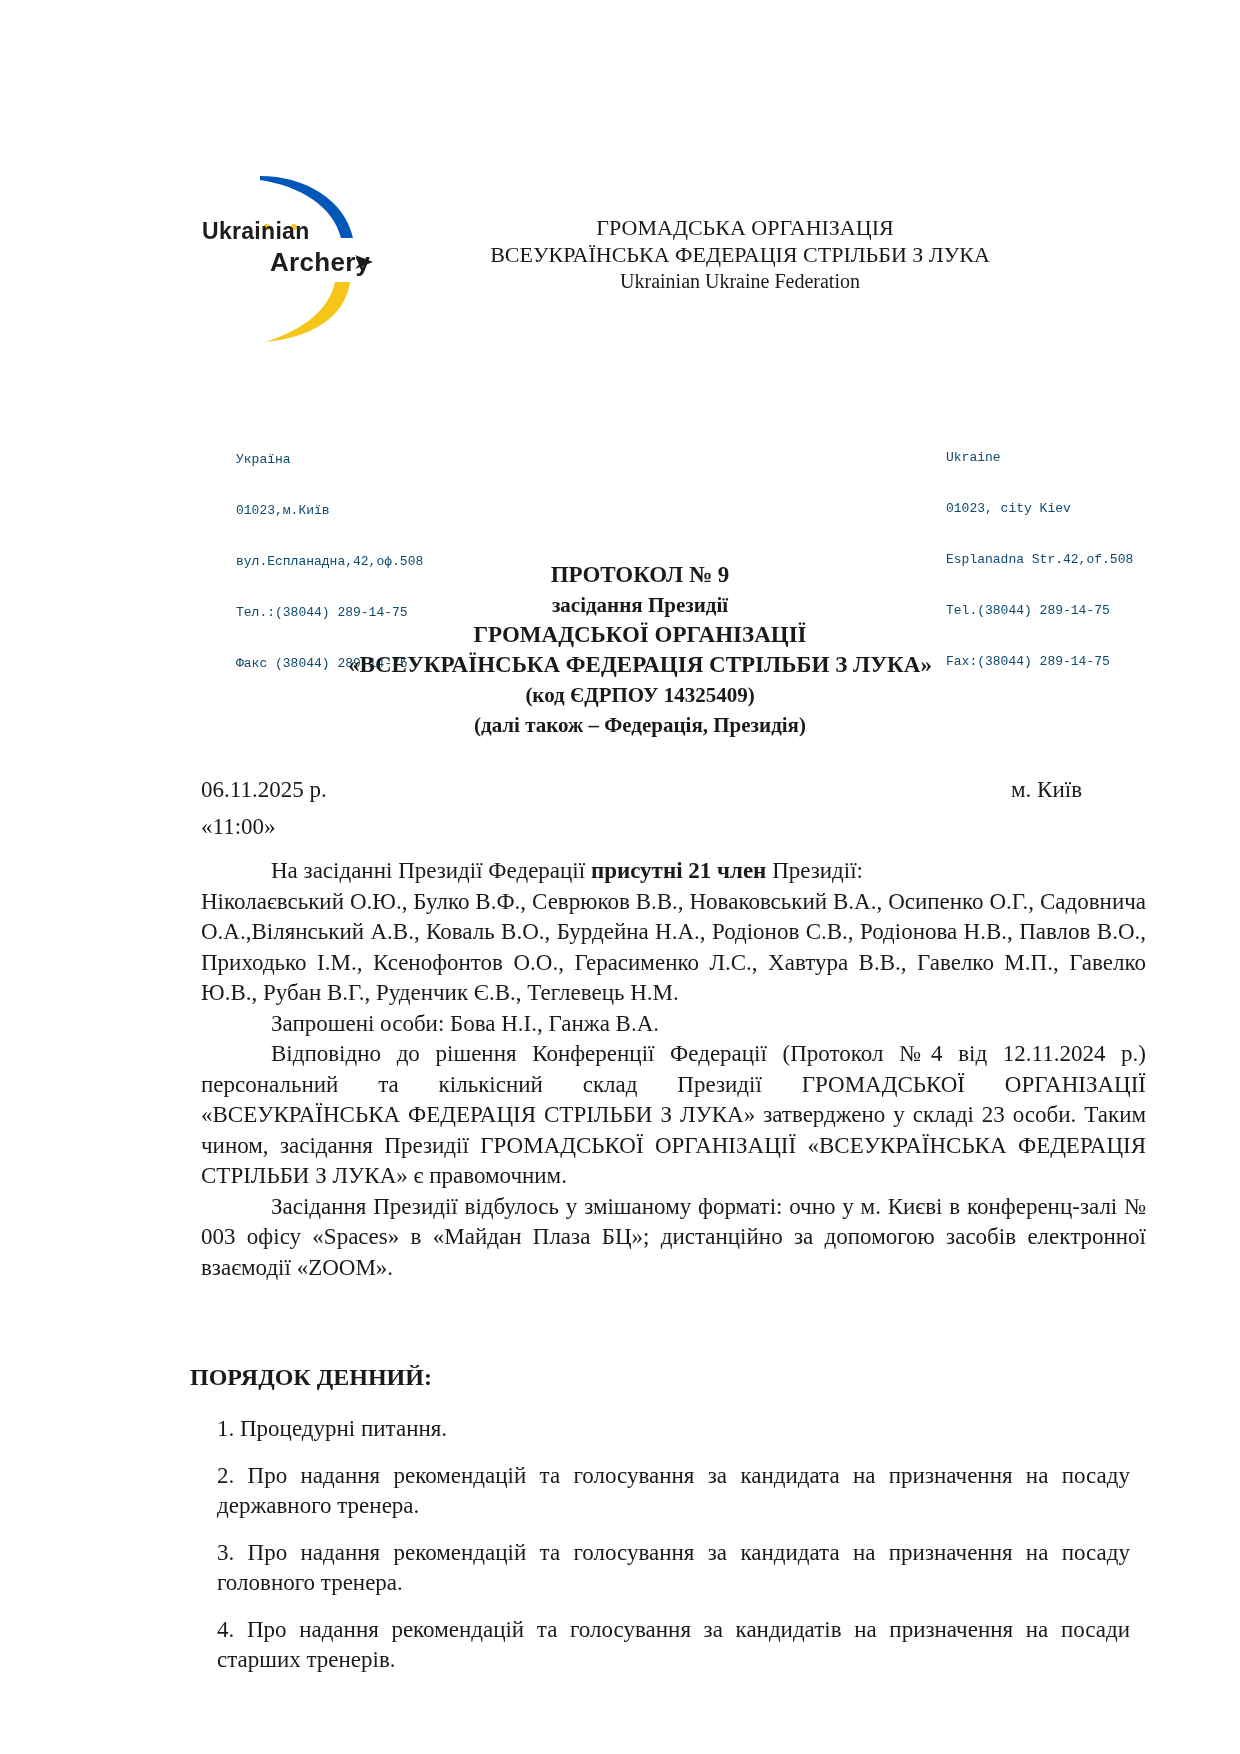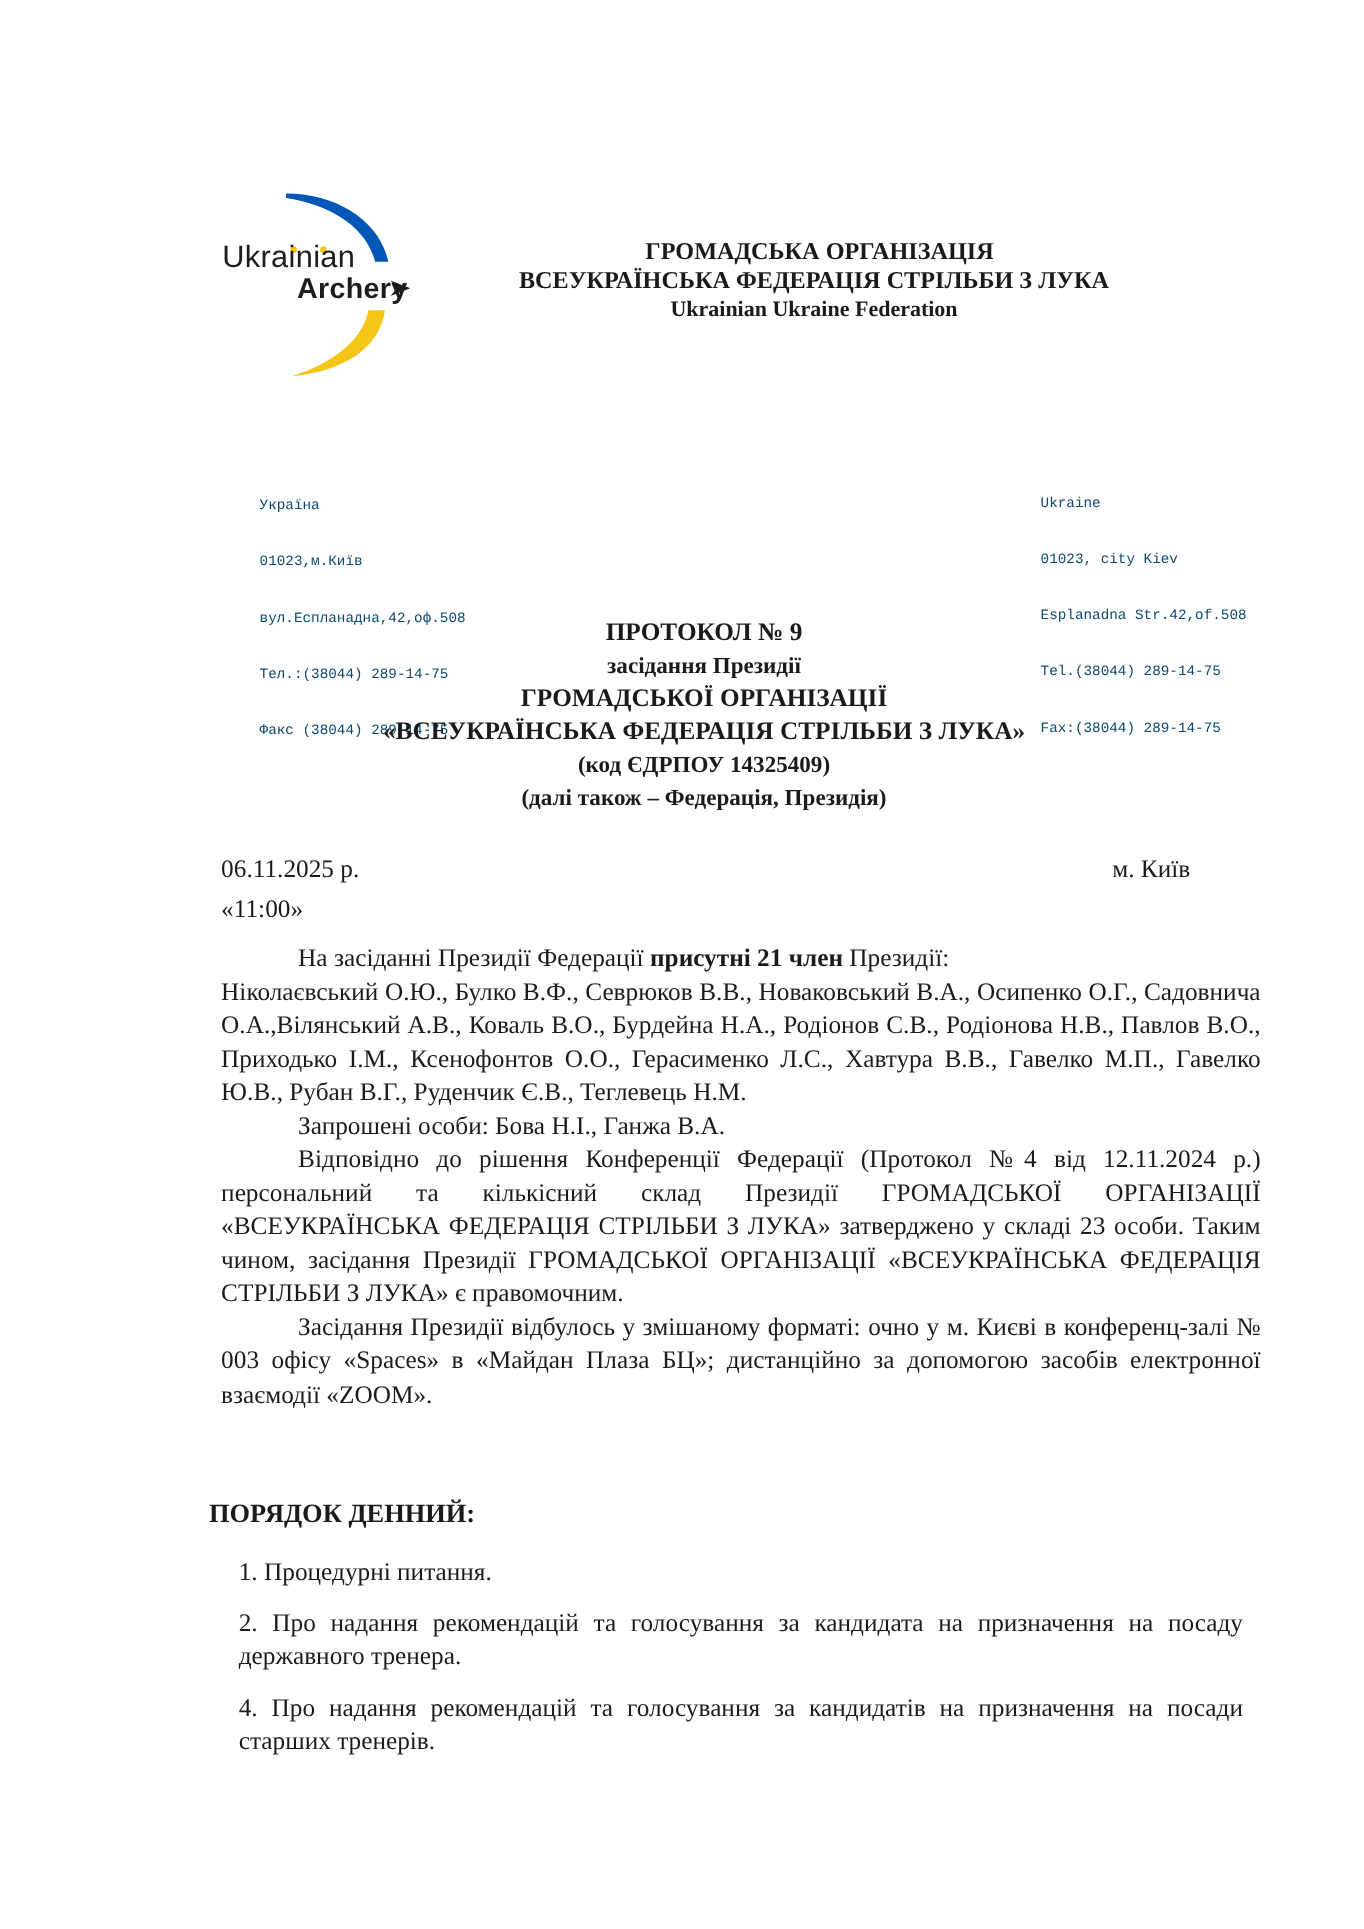--- a/index.html
+++ b/index.html
@@ -2,26 +2,26 @@
 <html><head>
 <meta charset="utf-8">
 <style>
   html, body { margin:0; padding:0; background:#ffffff; }
   body { width:1240px; height:1754px; position:relative; overflow:hidden; color:#1a1a1a; }
   .serif { font-family: "Liberation Serif", "DejaVu Serif", serif; }
   .mono { font-family: "Liberation Mono", "DejaVu Sans Mono", monospace; }
   .sans { font-family: "Liberation Sans", "DejaVu Sans", sans-serif; }
 
   #logo { position:absolute; left:195px; top:170px; width:240px; height:175px; }
-  #logo .t1 { position:absolute; left:7px; top:48px; font-size:28px; font-weight:normal; color:#1d1d1b; letter-spacing:0.3px; }
+  #logo .t1 { position:absolute; left:7px; top:48px; font-size:23px; font-weight:bold; color:#1d1d1b; letter-spacing:0.3px; }
   #logo .t2 { position:absolute; left:75px; top:77px; font-size:26px; font-weight:bold; color:#1d1d1b; letter-spacing:0.3px; }
   #logo svg { position:absolute; left:0; top:0; }
 
   #org-header { position:absolute; left:440px; top:214px; width:600px; text-align:center; }
-  #org-header div { font-weight:bold; line-height:27px; }
+  #org-header div { font-weight:normal; line-height:27px; }
   #org-header .l1 { font-size:22px; padding-left:10px; }
   #org-header .l2 { font-size:22px; }
   #org-header .l3 { font-size:20px; }
 
   .addr { position:absolute; font-size:13px; line-height:17px; color:#0c4a6e; white-space:pre;margin-left:36px; }
   #addr-ua { left:200px; top:417px; }
   #addr-en { left:910px; top:415px; }
 
   #title-block { position:absolute; left:260px; top:560px; width:760px; text-align:center; }
   #title-block div { font-weight:bold; font-size:23px; line-height:30px;text-align:center; }
@@ -96,14 +96,15 @@
   <p>Ніколаєвський О.Ю., Булко В.Ф., Севрюков В.В., Новаковський В.А., Осипенко О.Г., Садовнича О.А.,Вілянський А.В., Коваль В.О., Бурдейна Н.А., Родіонов С.В., Родіонова Н.В., Павлов В.О., Приходько І.М., Ксенофонтов О.О., Герасименко Л.С., Хавтура В.В., Гавелко М.П., Гавелко Ю.В., Рубан В.Г., Руденчик Є.В., Теглевець Н.М.</p>
   <p class="ind">Запрошені особи: Бова Н.І., Ганжа В.А.</p>
   <p class="ind">Відповідно до рішення Конференції Федерації (Протокол №4 від 12.11.2024 р.) персональний та кількісний склад Президії ГРОМАДСЬКОЇ ОРГАНІЗАЦІЇ «ВСЕУКРАЇНСЬКА ФЕДЕРАЦІЯ СТРІЛЬБИ З ЛУКА» затверджено у складі 23 особи. Таким чином, засідання Президії ГРОМАДСЬКОЇ ОРГАНІЗАЦІЇ «ВСЕУКРАЇНСЬКА ФЕДЕРАЦІЯ СТРІЛЬБИ З ЛУКА» є правомочним.</p>
   <p class="ind">Засідання Президії відбулось у змішаному форматі: очно у м. Києві в конференц-залі № 003 офісу «Spaces» в «Майдан Плаза БЦ»; дистанційно за допомогою засобів електронної взаємодії «ZOOM».</p>
 </div>
 
 <div id="agenda-title" class="serif">ПОРЯДОК ДЕННИЙ:</div>
 <div id="agenda" class="serif">
   <p>1. Процедурні питання.</p>
   <p>2. Про надання рекомендацій та голосування за кандидата на призначення на посаду державного тренера.</p>
+  <p>3. Про надання рекомендацій та голосування за кандидата на призначення на посаду  головного тренера.</p>
   <p>4. Про надання рекомендацій та голосування за кандидатів на призначення на посади старших тренерів.</p>
 </div>
 
 </body></html>

